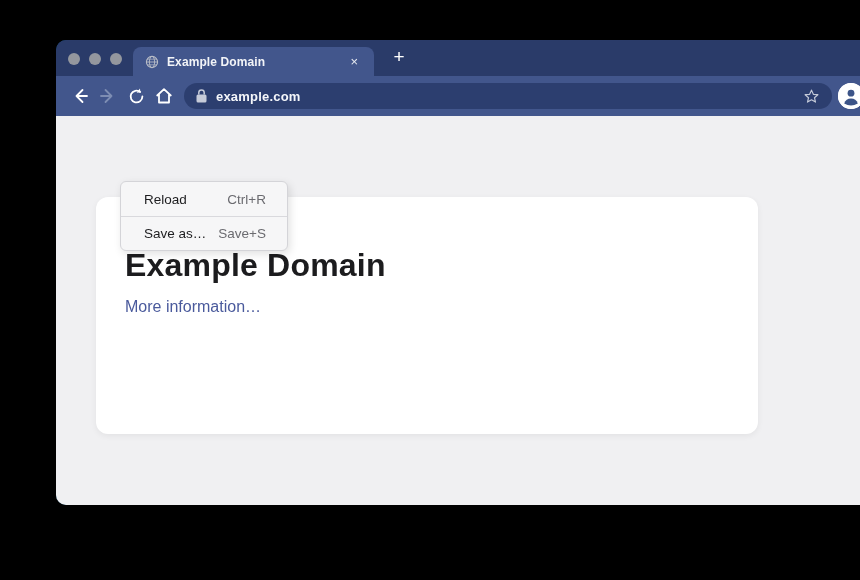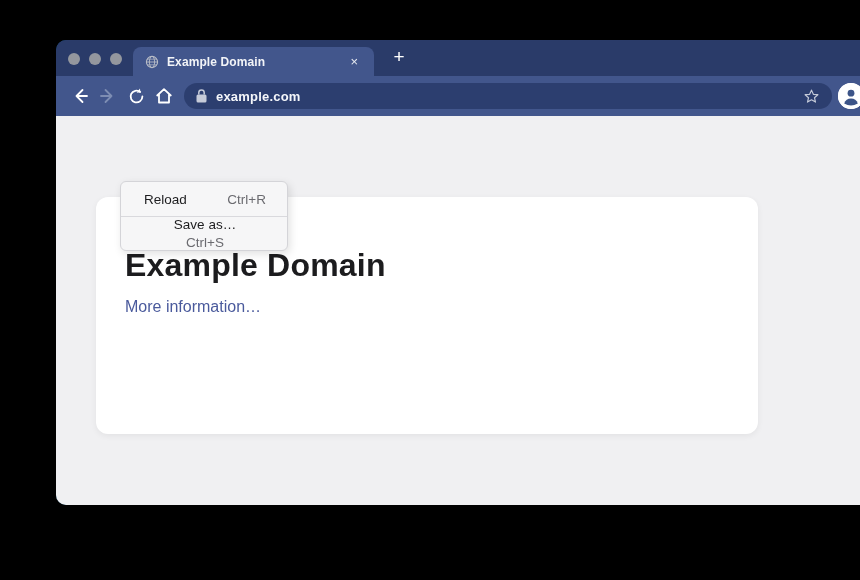--- a/index.html
+++ b/index.html
@@ -65,21 +65,21 @@
     display: inline-block; }
 
   
   .context-menu {
     position: absolute; left: 64px; top: 65px; width: 168px;
     background: #f6f6f7; border: 1px solid #d4d4d8; border-radius: 6px;
     box-shadow: 2px 3px 8px rgba(0,0,0,0.12); overflow: hidden; z-index: 5;
   }
   .menu-item { height: 34px; display: flex; align-items: center;
     justify-content: space-between; padding: 0 21px 0 23px; }
-  .menu-item + .menu-item { border-top: 1px solid #d9d9dd; flex-direction: column; }
+  .menu-item + .menu-item { border-top: 1px solid #d9d9dd; }
   .menu-label { font-size: 13.5px; color: #1d1d1f; }
   .menu-shortcut { font-size: 13.5px; color: #6b6b70; }
 
   
   .scrollbar-track { position: absolute; right: 0; top: 0; width: 14px; height: 100%;
     background: #fbfbfc; }
   .scrollbar-thumb { position: absolute; right: 2px; top: 4px; width: 10px; height: 368px;
     background: #c4c4c8; border-radius: 5px; }
 </style>
 </head>
@@ -164,21 +164,21 @@
       <a class="page-link" href="#">More information…</a>
     </div>
 
     <div class="context-menu">
       <div class="menu-item">
         <span class="menu-label">Reload</span>
         <span class="menu-shortcut">Ctrl+R</span>
       </div>
       <div class="menu-item">
         <span class="menu-label">Save as…</span>
-        <span class="menu-shortcut">Ctrl+S</span>
+        <span class="menu-shortcut">Save+S</span>
       </div>
     </div>
 
     <div class="scrollbar-track">
       <div class="scrollbar-thumb"></div>
     </div>
 
   </div>
 </div>
 

